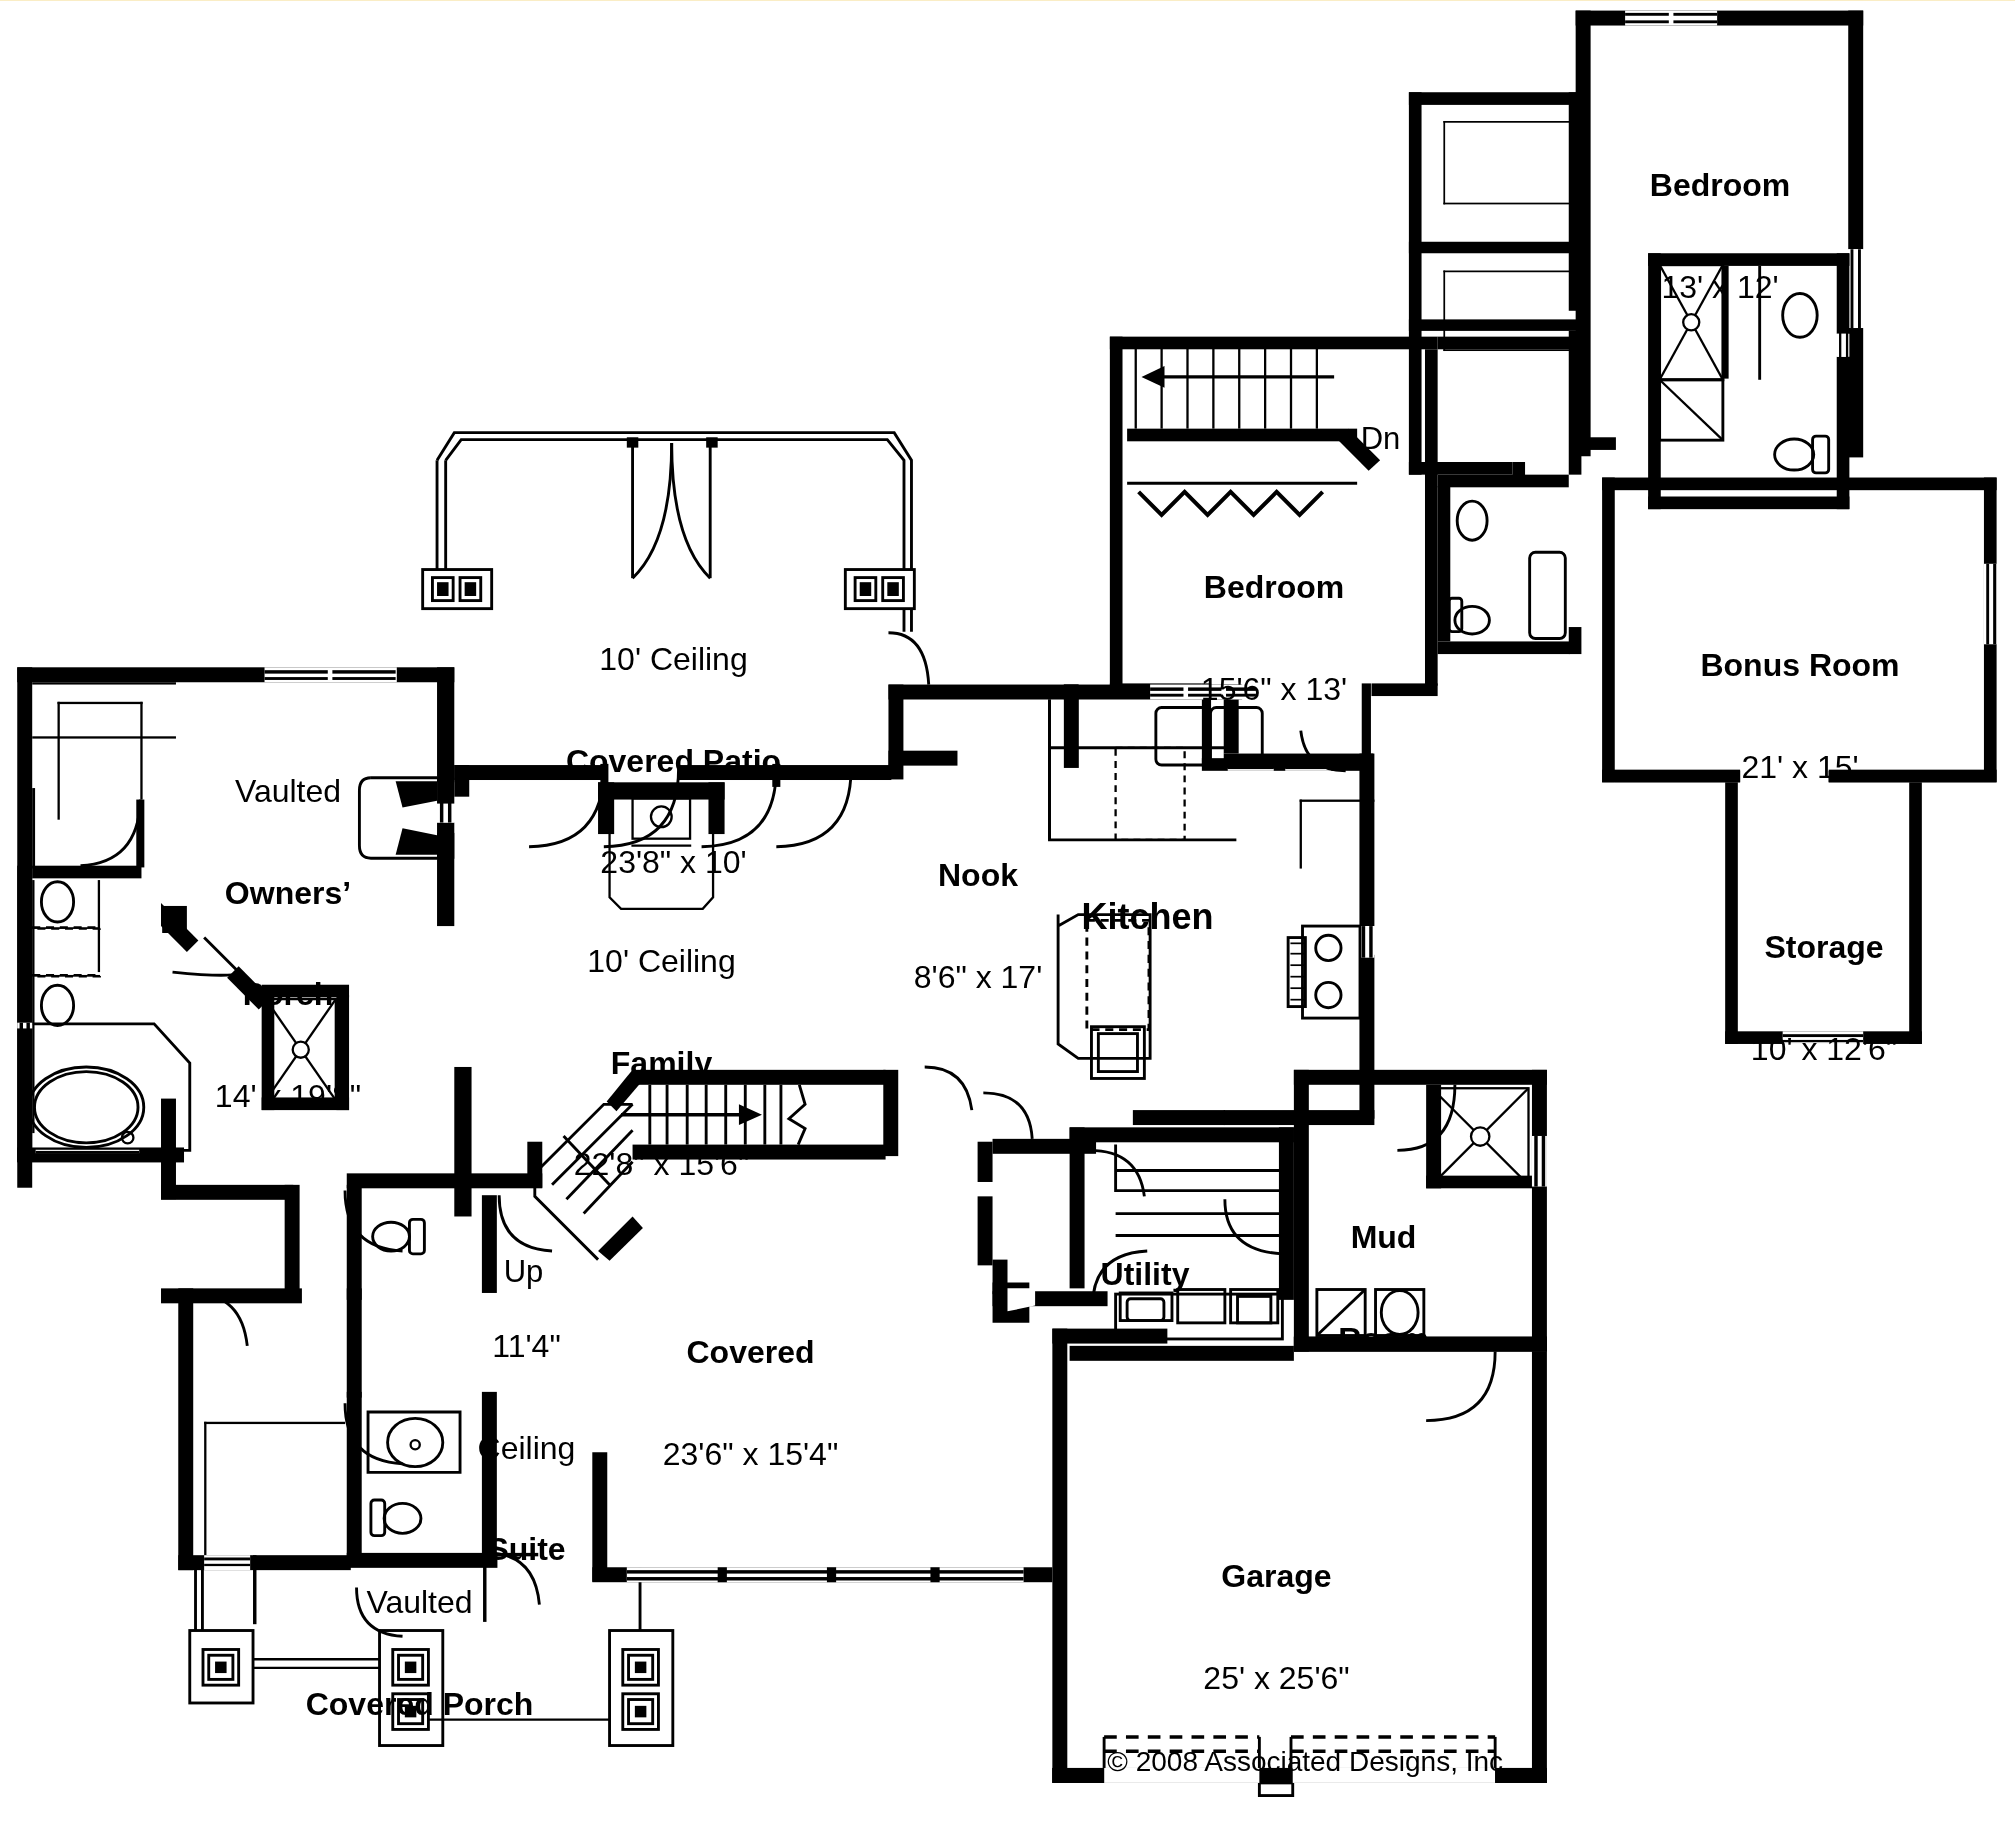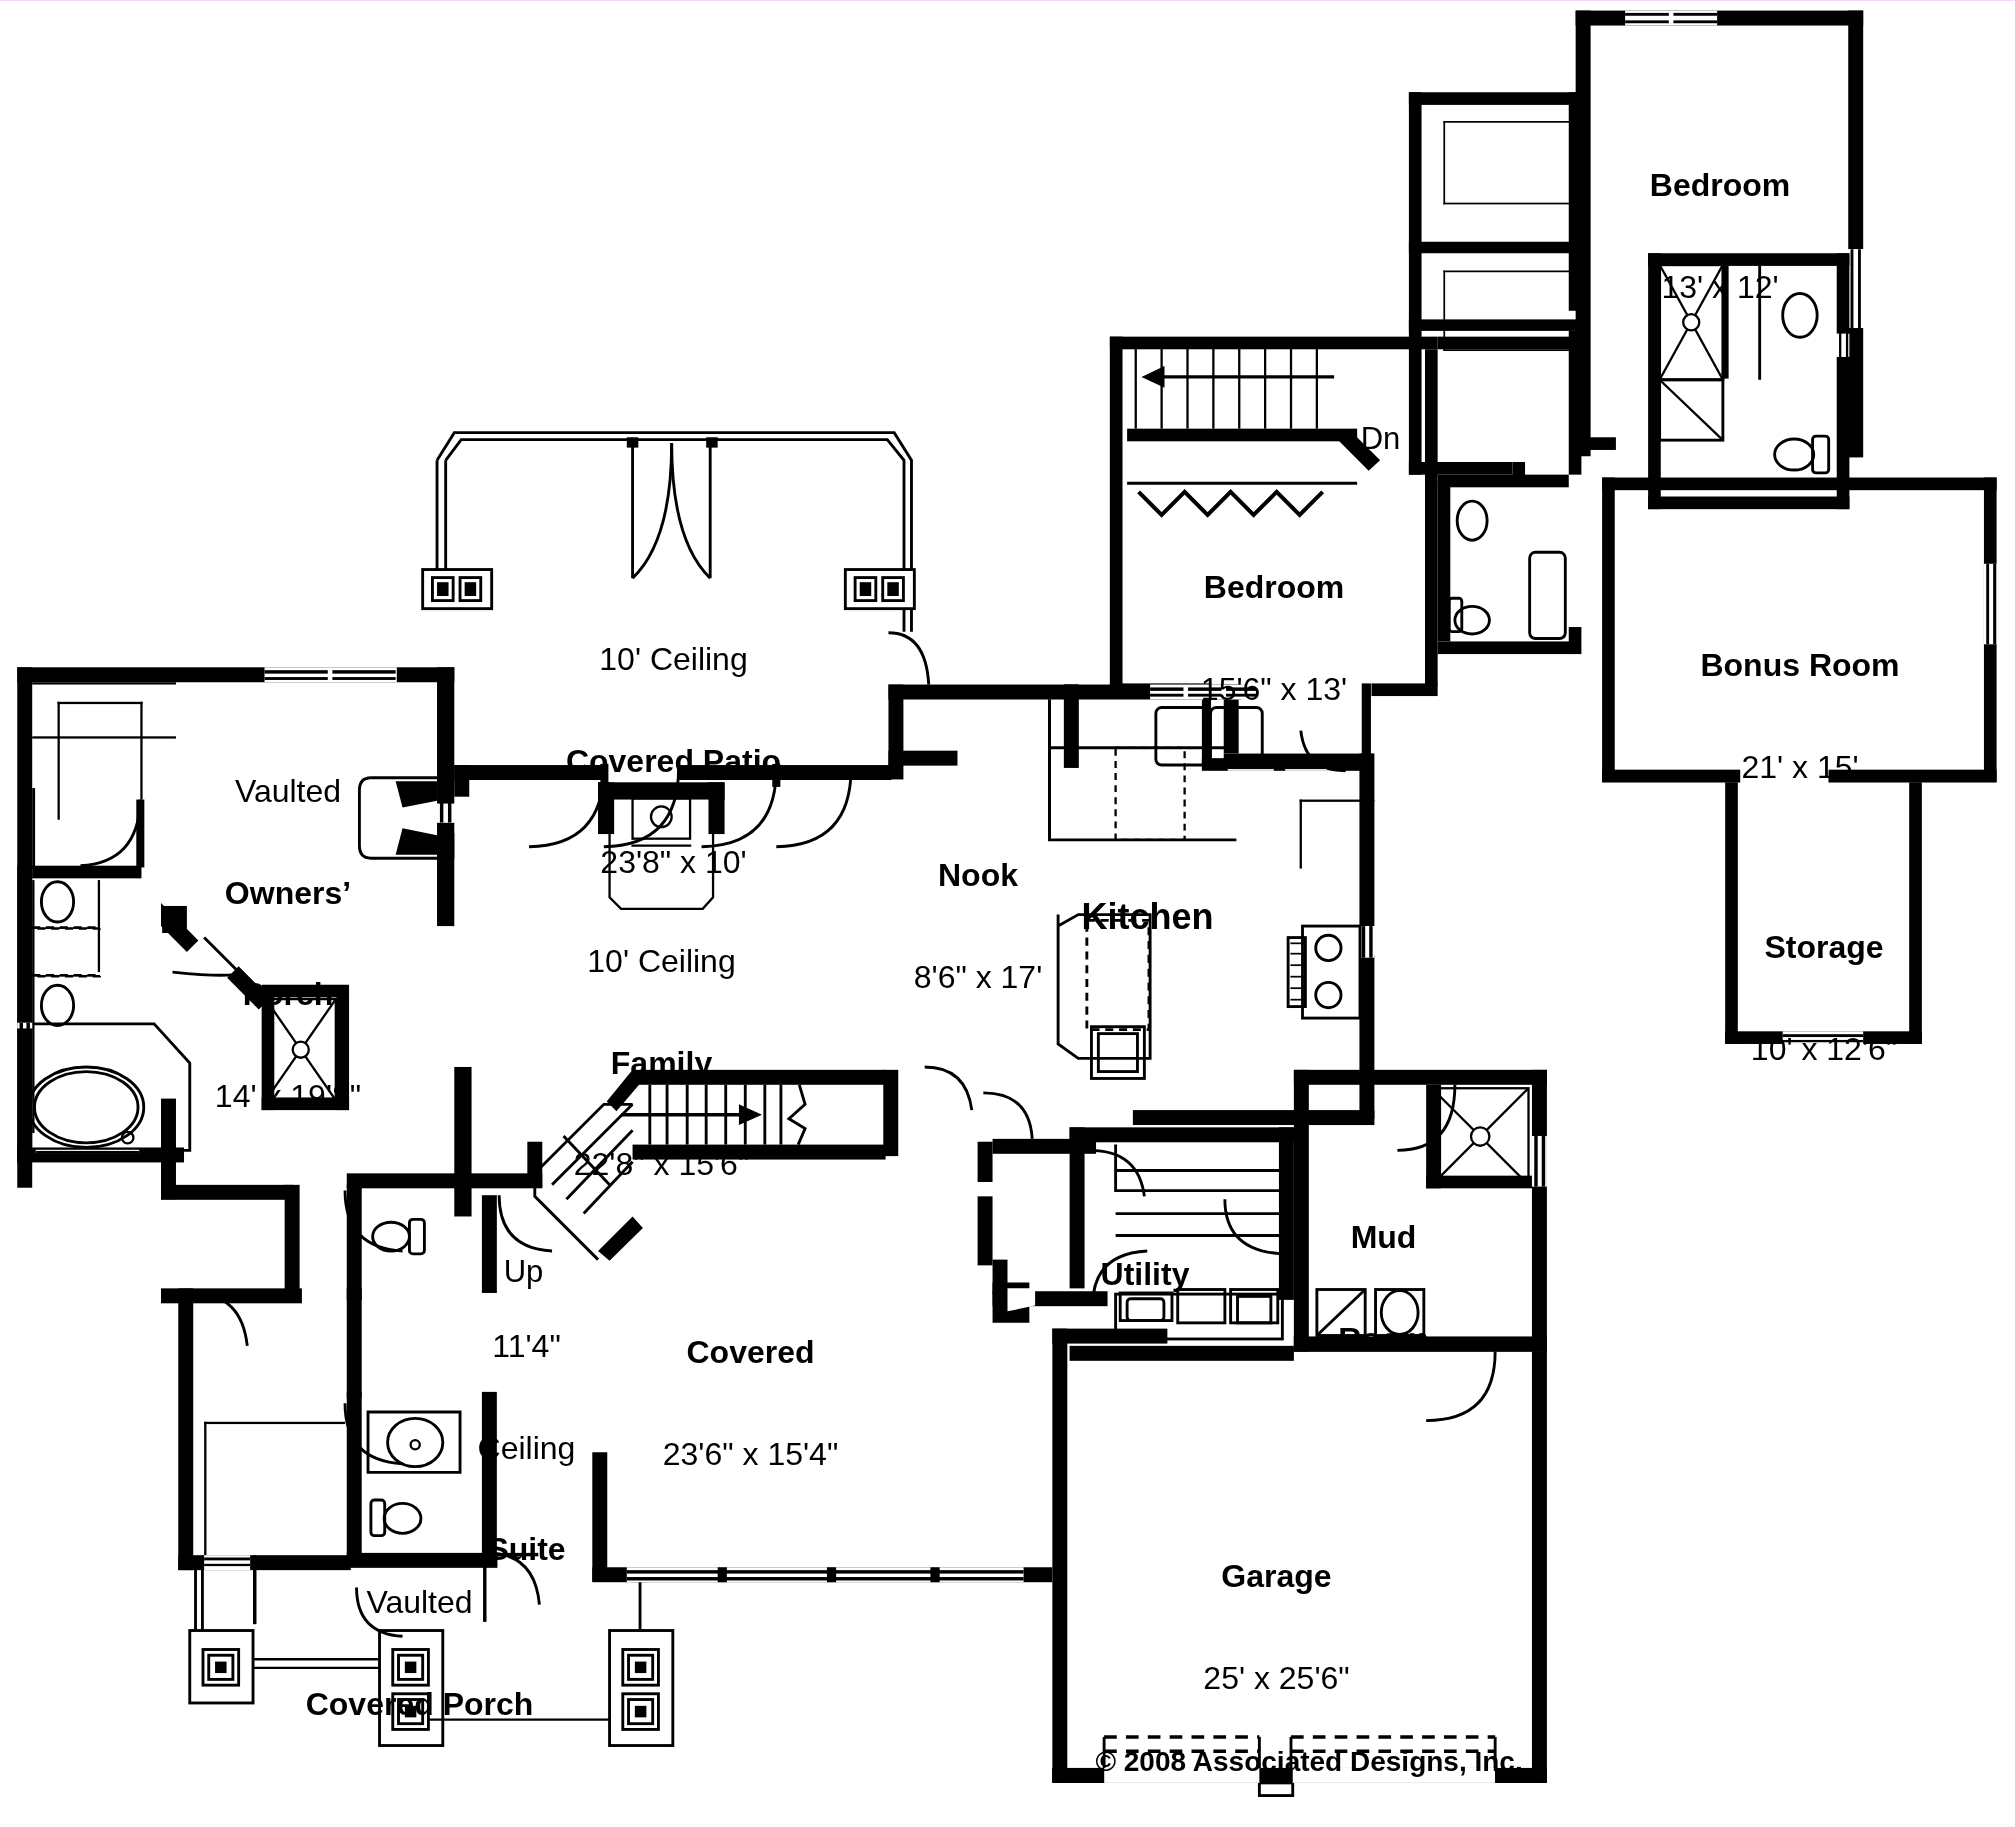--- a/index.html
+++ b/index.html
@@ -1,24 +1,24 @@
 <!DOCTYPE html>
 <html style="font-size:9.2px"><head>
 <meta charset="utf-8">
 <style>
   html,body{margin:0;padding:0;background:#ffffff;}
   body{font-family:"Liberation Sans", sans-serif;}
-  #plan-root{position:relative;width:2015px;height:1828px;background:#d946ef;overflow:hidden;}
+  #plan-root{position:relative;width:2015px;height:1828px;background:#eab308;overflow:hidden;}
   #plan-svg{position:absolute;left:0;top:0;width:2015px;height:1828px;}
   .lbl{position:absolute;text-align:center;color:#000;line-height:1.06;white-space:pre;}
   .room-name{font-weight:bold;}
   .room-dim{font-weight:normal;}
   .ceil{font-weight:normal;}
   .stair-tag{font-weight:normal;}
-  .copyright{font-weight:bold;}
+  .copyright{font-weight:normal;}
 </style>
 </head>
 <body>
 
 <div id="plan-root">
 
   <svg id="plan-svg" viewBox="0 0 3504 3178" xmlns="http://www.w3.org/2000/svg">
     <rect x="0" y="0" width="3504" height="3178" fill="#ffffff"></rect>
 
     <g fill="#000000">

